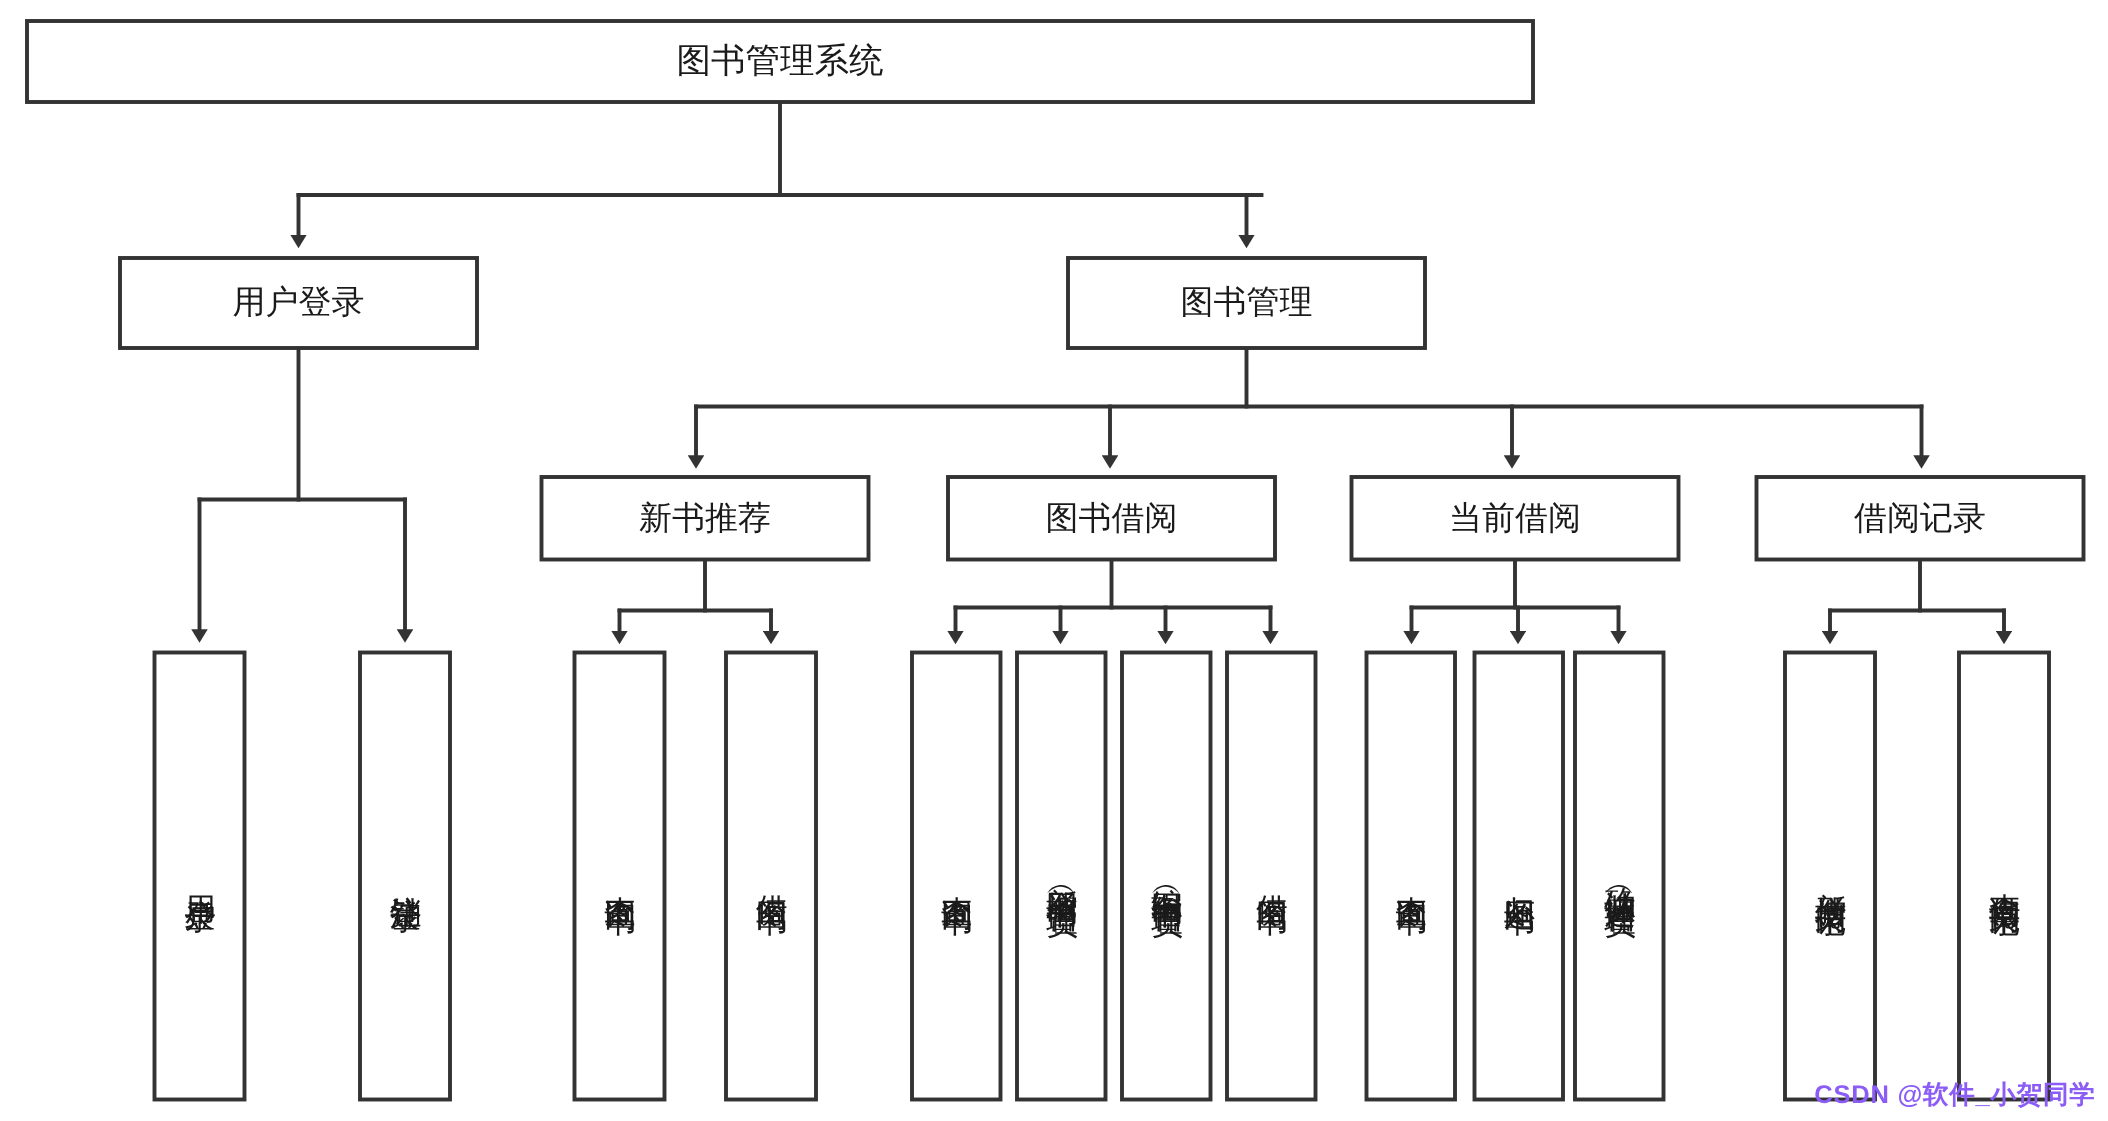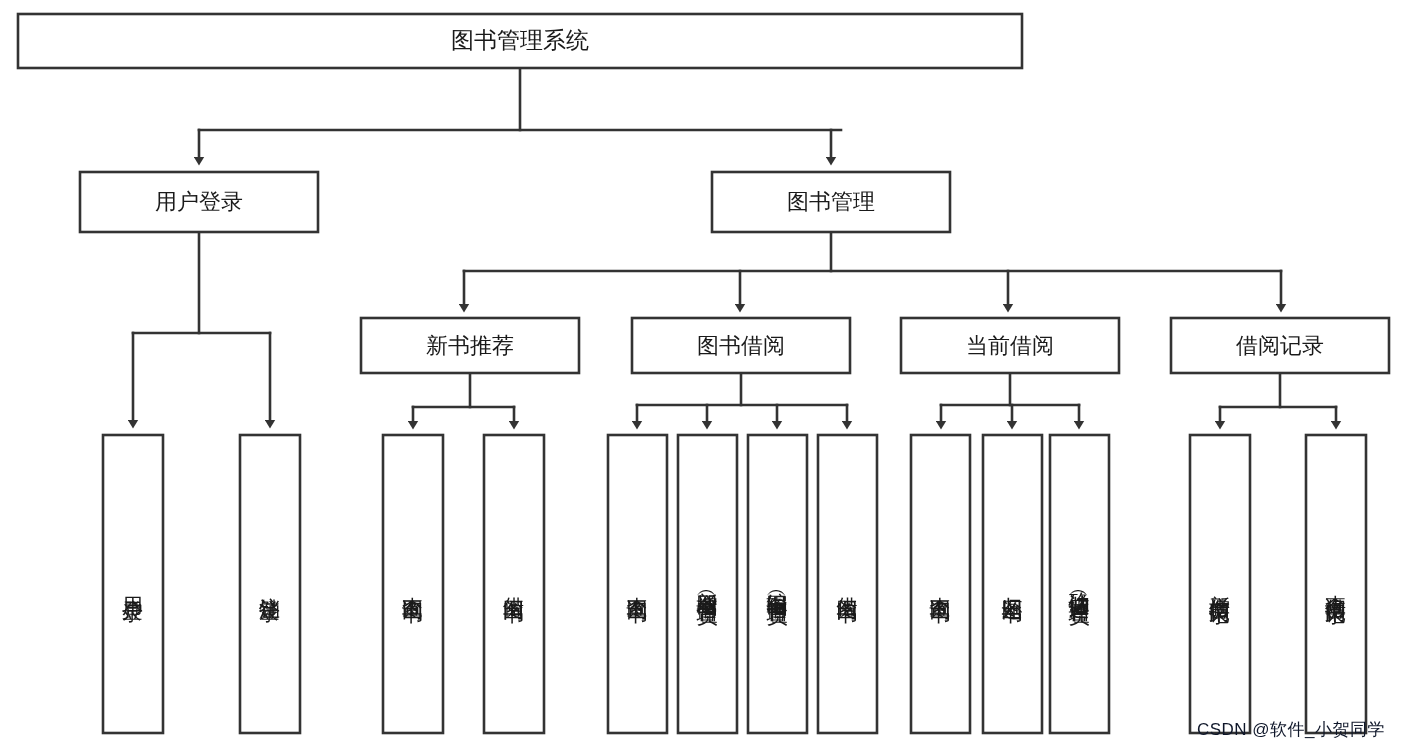--- a/index.html
+++ b/index.html
@@ -65,27 +65,28 @@
     color: #1a1a1a;
     display: flex;
     align-items: center;
     justify-content: center;
     letter-spacing: 2px;
     white-space: nowrap;
     pointer-events: none;
   }
   .watermark {
     position: absolute;
-    right: 20px;
+    right: 8px;
     bottom: 6px;
     font-family: "Liberation Sans", "DejaVu Sans", sans-serif;
     font-size: 17px;
-    color: #0f172a;
+    color: #8b5cf6;
     white-space: nowrap;
     letter-spacing: 0.5px;
+    font-weight: bold;
   }
 </style>
 </head>
 <body>
 
 <div id="diagram-root">
 
   <svg id="tree-svg" viewBox="0 0 1405 747">
     <defs>
       <marker id="arrow" markerWidth="9" markerHeight="11" refX="1.5" refY="5.5" orient="auto" markerUnits="userSpaceOnUse">

